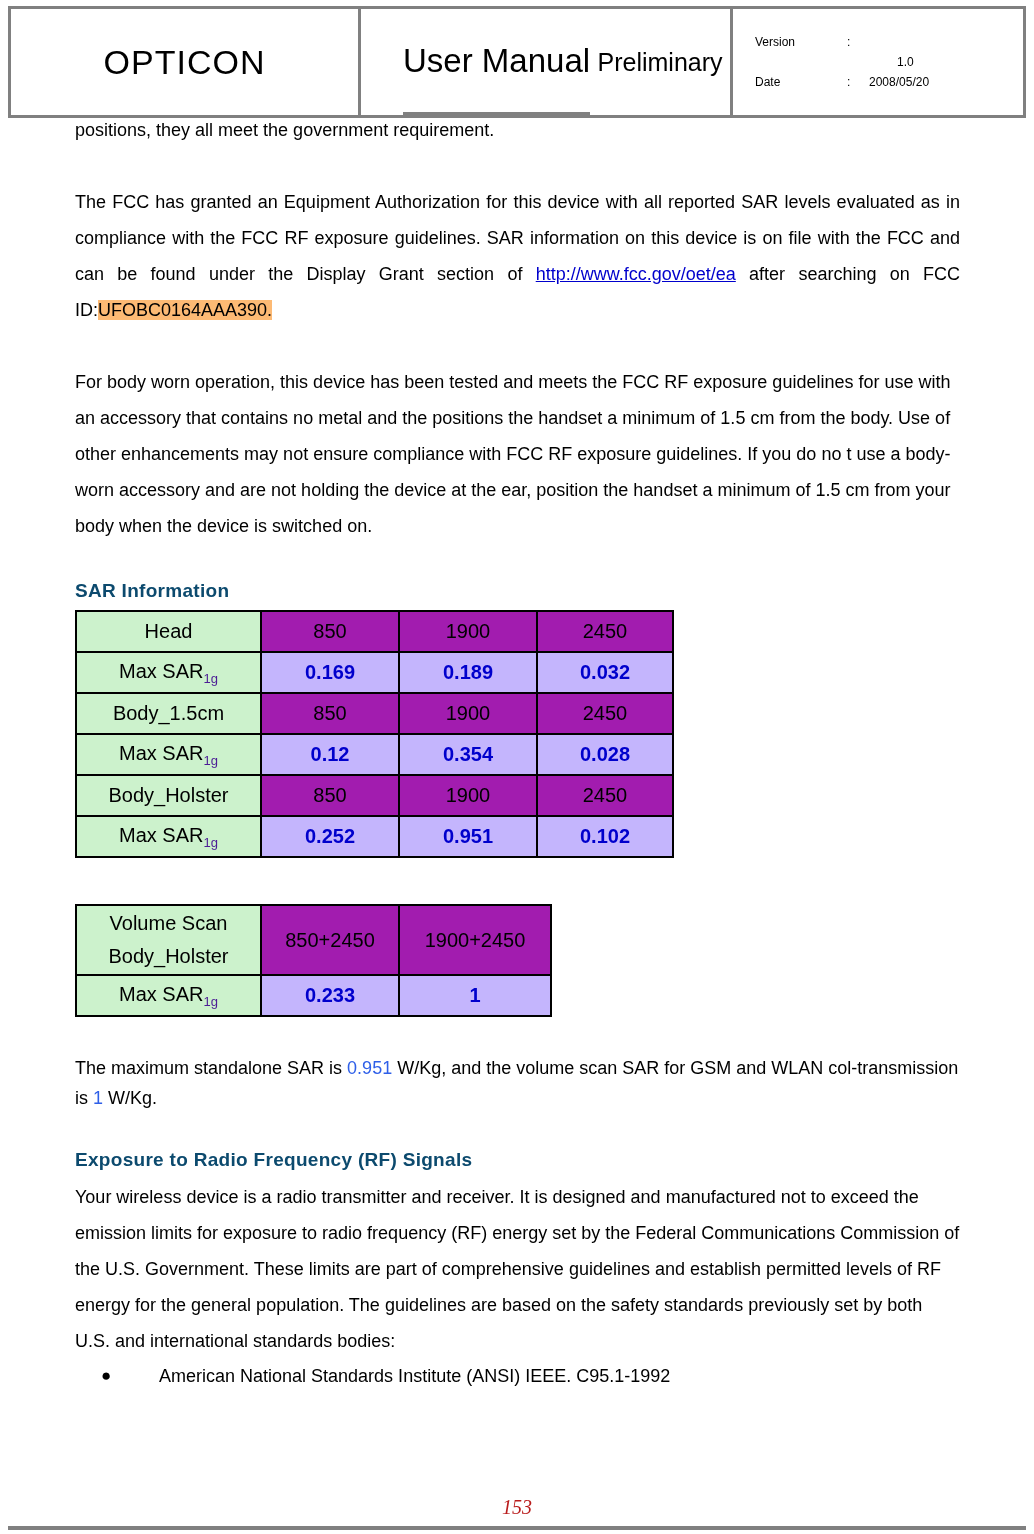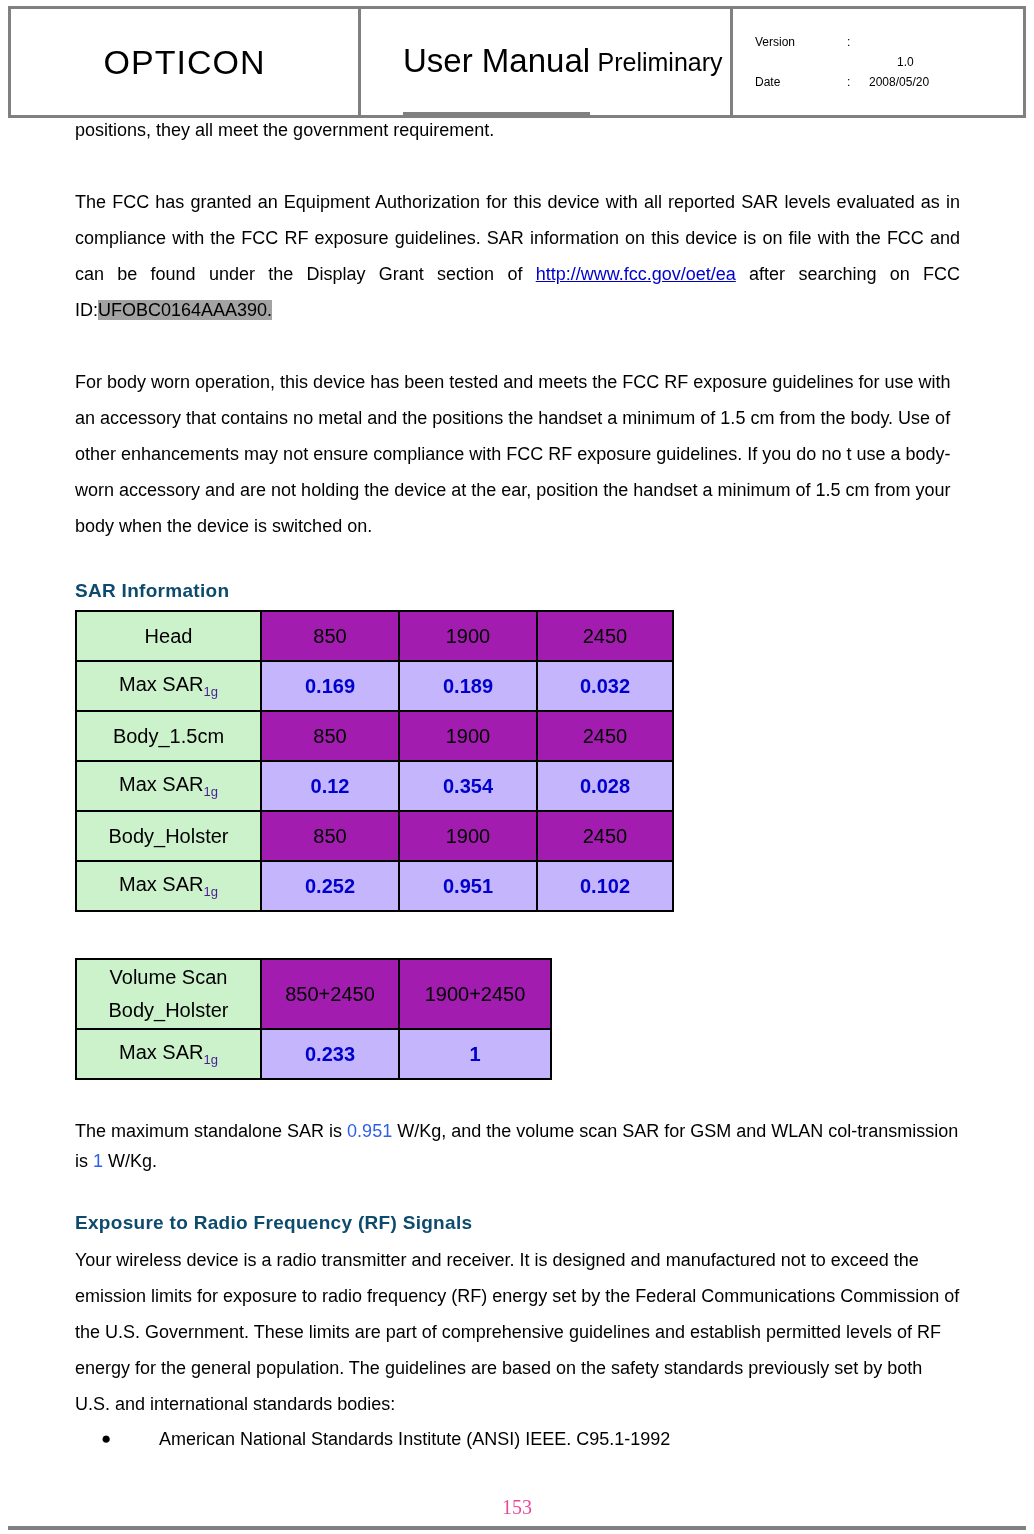--- a/index.html
+++ b/index.html
@@ -108,42 +108,42 @@
   }
   p.justify { text-align: justify; text-align-last: left; }
   .gap-md { height: 36px; }
   .gap-lg { height: 46px; }
 
   a.doclink {
     color: #0000CC;
     text-decoration: underline;
   }
   .hl {
-    background: #a3a3a3;
+    background: #fdba74;
   }
 
   h3.sec-head {
     color: #0c4a6e;
     font-size: 19px;
     font-weight: bold;
     margin: 0 0 8px 0;
     letter-spacing: 0.3px;
   }
   .blueval { color: #2E5FE8; }
 
   
   table.sar {
     border-collapse: collapse;
     border-spacing: 0;
     table-layout: fixed;
     margin: 0;
   }
   table.sar td {
     border: 2px solid #000000;
-    height: 50px;
+    height: 41px;
     text-align: center;
     vertical-align: middle;
     font-size: 20px;
     padding: 0 4px;
     box-sizing: border-box;
   }
   td.lbl {
     background: #ccf2cc;
   }
   td.freq {
@@ -197,21 +197,22 @@
   .page-footer {
     position: absolute;
     left: 0;
     top: 1496px;
     width: 1034px;
     text-align: center;
   }
   .page-footer .pnum {
     font-family: "Liberation Serif", serif;
     font-size: 20px;
-    color: #ec4899;
+    color: #b91c1c;
+    font-style: italic;
   }
   .footer-rule {
     position: absolute;
     left: 8px;
     top: 1526px;
     width: 1018px;
     height: 4px;
     background: #808080;
   }
 </style>

